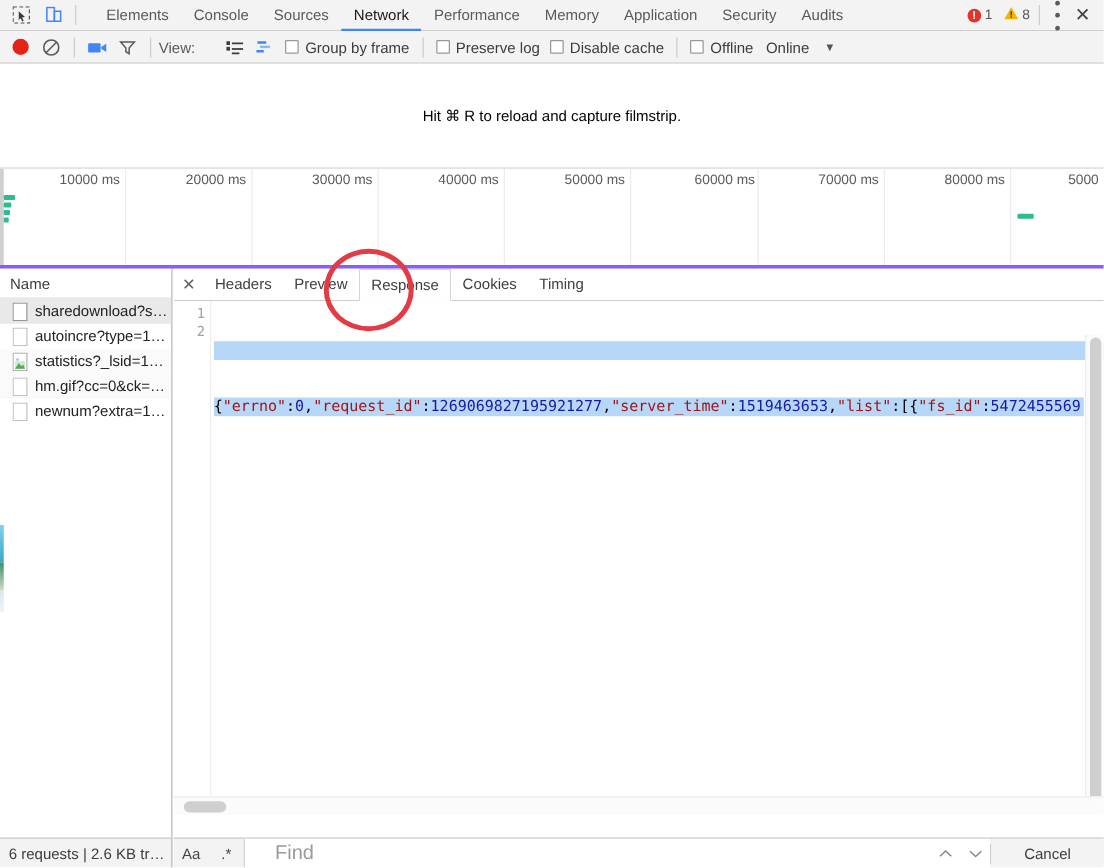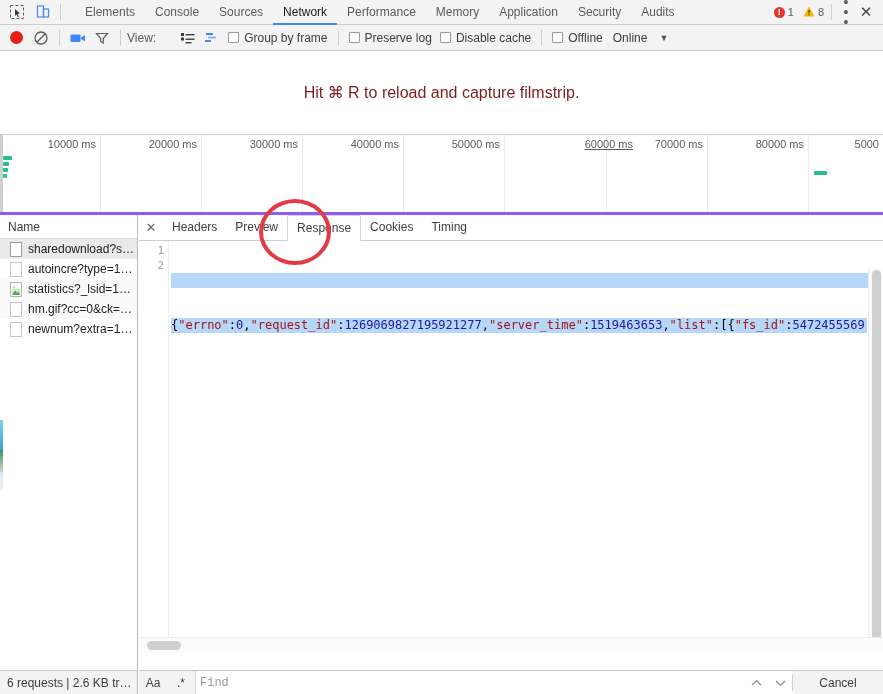--- a/index.html
+++ b/index.html
@@ -66,21 +66,21 @@
   .cbtext { font-size: 12px; color: #3c3c3c; }
   .online-text { font-size: 12px; color: #3c3c3c; margin-left: 6px; }
   .caret-down { margin-left: 12px; font-size: 9px; color: #555; cursor: pointer; }
 
   
   .filmstrip {
     position: absolute; top: 51px; left: 0; width: 883px; height: 84px;
     background: #fff; border-bottom: 1px solid #d0d0d0;
     display: flex; align-items: center; justify-content: center;
   }
-  .filmstrip-msg { color: #7f1d1d; font-size: 16px; }
+  .filmstrip-msg { color: #000000; font-size: 12px; }
 
   
   .overview { position: absolute; top: 135px; left: 0; width: 883px; height: 80px; background: #fff;
     border-bottom: 3px solid #8b5cf6; overflow: hidden; }
   .ov-div { position: absolute; top: 0; width: 1px; height: 80px; background: #ececec; }
   .ov-lbl { position: absolute; top: 3px; font-size: 11px; color: #5a5a5a; text-align: right; transform: translateX(-100%); padding-right: 4px; }
   .ov-left-bar { position: absolute; top: 0; left: 0; width: 3px; height: 80px; background: #cfcfcf; }
   .reqbar { position: absolute; height: 4px; background: #2cbd8f; border-radius: 1px; }
 
   
@@ -156,22 +156,22 @@
   .findbar {
     position: absolute; bottom: 0; left: 139px; width: 744px; height: 24px;
     background: #f3f3f3; border-top: 1px solid #c9c9c9;
     display: flex; align-items: center;
   }
   .fb-btn { width: 28px; height: 23px; display: flex; align-items: center; justify-content: center;
     font-size: 12px; color: #444; cursor: pointer; }
   .fb-btn.bold { font-weight: normal; }
   .fb-input {
     flex: 1; height: 23px; background: #fff; border: none; border-left: 1px solid #d4d4d4;
-    padding-left: 4px; font-size: 12px; color: #3c3c3c; outline: none;
-    font-family: Liberation Mono, monospace;
+    padding-left: 24px; font-size: 16px; color: #3c3c3c; outline: none;
+    font-family: Liberation Sans, sans-serif;
   }
   .fb-input::placeholder { color: #9a9a9a; }
   .fb-nav { width: 24px; height: 23px; display: flex; align-items: center; justify-content: center;
     color: #777; font-size: 11px; cursor: pointer; background: #fff; }
   .fb-sep { width: 1px; height: 16px; background: #cdcdcd; }
   .fb-cancel {
     width: 90px; height: 23px; display: flex; align-items: center; justify-content: center;
     font-size: 12px; color: #3c3c3c; cursor: pointer; background: #f3f3f3;
   }
 
@@ -312,21 +312,21 @@
     <div class="ov-div" style="left:504px;"></div>
     <div class="ov-div" style="left:606px;"></div>
     <div class="ov-div" style="left:707px;"></div>
     <div class="ov-div" style="left:808px;"></div>
 
     <div class="ov-lbl" style="left:100px;">10000 ms</div>
     <div class="ov-lbl" style="left:201px;">20000 ms</div>
     <div class="ov-lbl" style="left:302px;">30000 ms</div>
     <div class="ov-lbl" style="left:403px;">40000 ms</div>
     <div class="ov-lbl" style="left:504px;">50000 ms</div>
-    <div class="ov-lbl" style="left:637px;text-decoration:underline;">60000 ms</div>
+    <div class="ov-lbl" style="left:608px;">60000 ms</div>
     <div class="ov-lbl" style="left:707px;">70000 ms</div>
     <div class="ov-lbl" style="left:808px;">80000 ms</div>
     <div class="ov-lbl" style="left:883px;">5000</div>
 
     <div class="reqbar" style="left:3px; top:21px; width:9px;"></div>
     <div class="reqbar" style="left:3px; top:27px; width:6px;"></div>
     <div class="reqbar" style="left:3px; top:33px; width:5px;"></div>
     <div class="reqbar" style="left:3px; top:39px; width:4px;"></div>
     <div class="reqbar" style="left:814px; top:36px; width:13px;"></div>
   </div>

